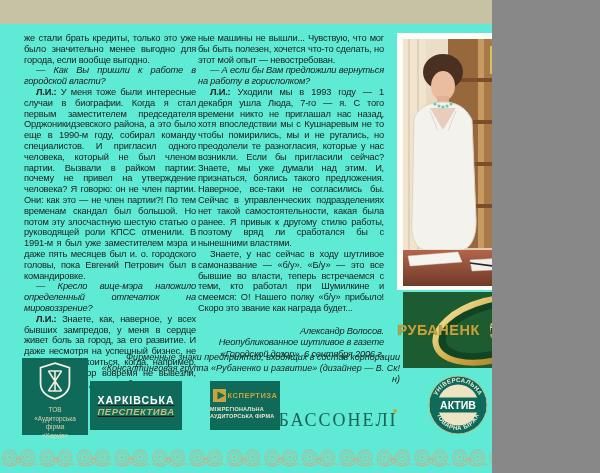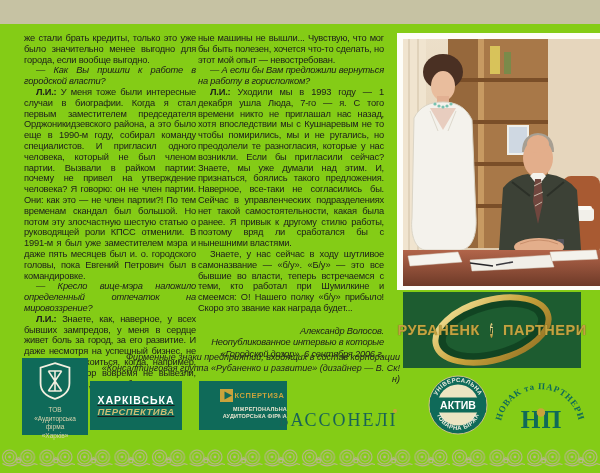--- a/index.html
+++ b/index.html
@@ -1,16 +1,16 @@
 <!DOCTYPE html>
 <html><head>
 <meta charset="utf-8">
 <style>
   html,body{margin:0;padding:0;background:#888;}
-  .page{position:relative;width:600px;height:473px;background:#84cc16;overflow:hidden;
+  .page{position:relative;width:492px;height:473px;background:#5eead4;overflow:hidden;
         font-family:"Liberation Sans",sans-serif;color:#1c1c1c;}
   .topband{position:absolute;left:0;top:0;width:600px;height:24px;background:#c6c2a3;}
 
   
   .col{position:absolute;top:33px;font-size:9.3px;line-height:10.8px;letter-spacing:-0.2px;
        text-align:justify;}
   .col1{left:24px;width:172px;}
   .col2{left:198px;width:186px;}
   .col p{margin:0;}
   .ind{text-indent:12px;}
@@ -40,21 +40,21 @@
               font-size:12px;margin:0 1px;}
 
   
   .lg{position:absolute;background:#0f6a59;}
   .audit{left:22px;top:358px;width:66px;height:77px;text-align:center;}
   .audit .t{color:#d8d3ae;font-size:6.5px;line-height:7.6px;margin-top:1px;}
   .persp{left:90px;top:381px;width:92px;height:49px;display:flex;flex-direction:column;
          align-items:center;justify-content:center;text-decoration:underline;}
   .persp .l1{color:#fff;font-weight:bold;font-size:10.5px;letter-spacing:1px;line-height:12px;}
   .persp .l2{color:#cdbd74;font-style:italic;font-weight:bold;font-size:9.5px;letter-spacing:0.5px;}
-  .eksp{left:199px;top:381px;width:70px;height:49px;text-align:right;padding-left:18px;}
+  .eksp{left:210px;top:381px;width:70px;height:49px;text-align:left;}
   .eksp .row{display:flex;align-items:center;justify-content:center;gap:2px;margin-top:8px;}
   .eksp .rest{color:#c9a33c;font-weight:bold;font-size:7.5px;letter-spacing:0.5px;}
   .eksp .sub{color:#e9e5d0;font-size:5.5px;line-height:6.5px;font-weight:bold;letter-spacing:0.2px;margin-top:4px;}
   .bass{position:absolute;left:272px;top:406px;width:132px;height:28px;display:flex;
         align-items:center;justify-content:center;}
   .bass .name{font-family:"Liberation Serif",serif;font-size:18px;letter-spacing:2px;
               color:#1a6356;position:relative;}
   .bass .name::after{content:"";position:absolute;right:1px;top:-1px;width:4px;height:4px;
               border-radius:50%;background:#c9a33c;}
   .aktiv{position:absolute;left:428px;top:375px;width:60px;height:60px;}
@@ -78,21 +78,21 @@
     <p class="ind"><span class="pfx">Л.И.:</span> <span>Знаете, как, наверное, у всех бывших зампредов, у меня в сердце живет боль за город, за его развитие. И даже несмотря на успешный бизнес, не могу не беспокоиться, когда, например, вижу, что мусор вовремя не вывезли, или снег пошел, а снегоубороч-</span></p>
   </div>
 
   <div class="col col2">
     <p>ные машины не вышли... Чувствую, что мог бы быть полезен, хочется что-то сделать, но этот мой опыт — невостребован.</p>
     <p class="q ind">— А если бы Вам предложили вернуться на работу в горисполком?</p>
     <p class="ind"><span class="pfx">Л.И.:</span> <span>Уходили мы в 1993 году — 1 декабря ушла Люда, 7-го — я. С того времени никто не приглашал нас назад, хотя впоследствии мы с Кушнаревым не то чтобы помирились, мы и не ругались, но преодолели те разногласия, которые у нас возникли. Если бы пригласили сейчас? Знаете, мы уже думали над этим. И, признаться, боялись такого предложения. Наверное, все-таки не согласились бы. Сейчас в управленческих подразделениях нет такой самостоятельности, какая была ранее. Я привык к другому стилю работы, поэтому вряд ли сработался бы с нынешними властями.</span></p>
     <p class="ind">Знаете, у нас сейчас в ходу шутливое самоназвание — «б/у». «Б/у» — это все бывшие во власти, теперь встречаемся с теми, кто работал при Шумилкине и смеемся: О! Нашего полку «б/у» прибыло! Скоро это звание как награда будет...</p>
     <div class="sig">
       <div>Александр Волосов.</div>
-      <div>Неопубликованное интервью в которые</div>
+      <div>Неопубликованное шутливое в газете</div>
       <div>«Городской дозор». 6 сентября 2006 г.</div>
     </div>
   </div>
 
   <div class="photo">
     <svg width="203" height="257" viewBox="0 0 203 257">
       <defs>
         <linearGradient id="wall" x1="0" y1="0" x2="0" y2="1">
           <stop offset="0" stop-color="#ecdfc9"></stop>
             <stop offset="1" stop-color="#dcc6a8"></stop>

